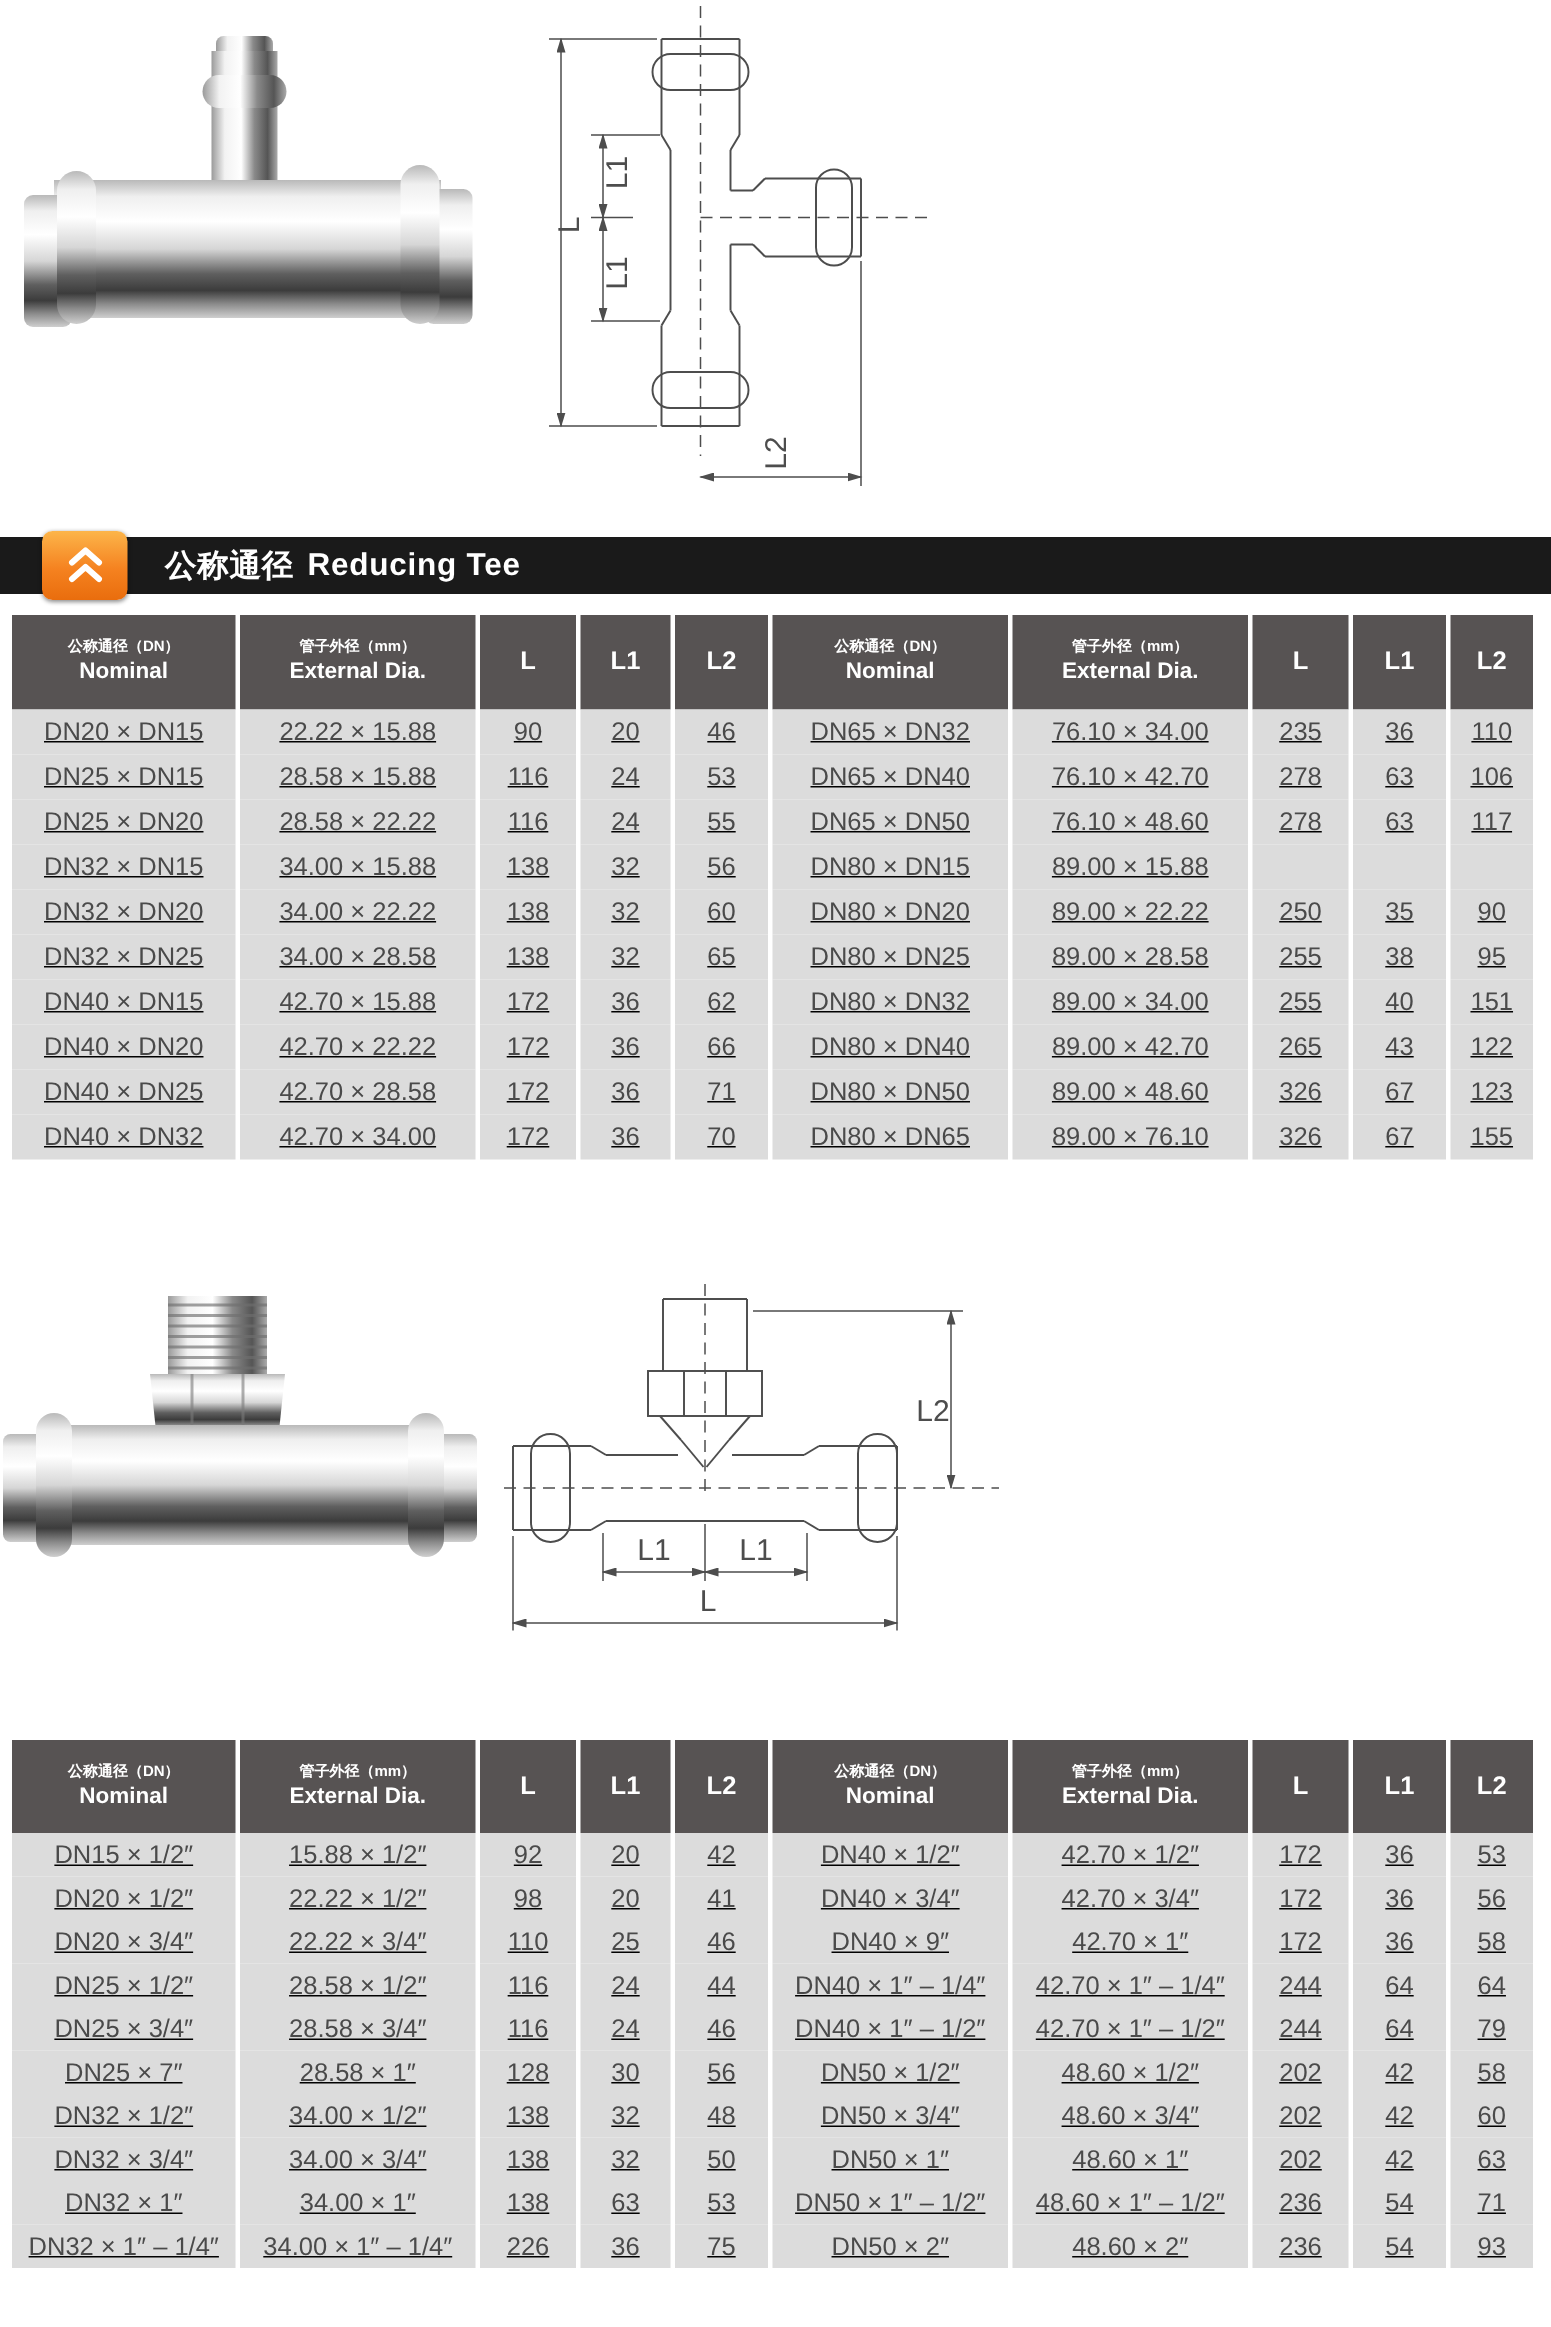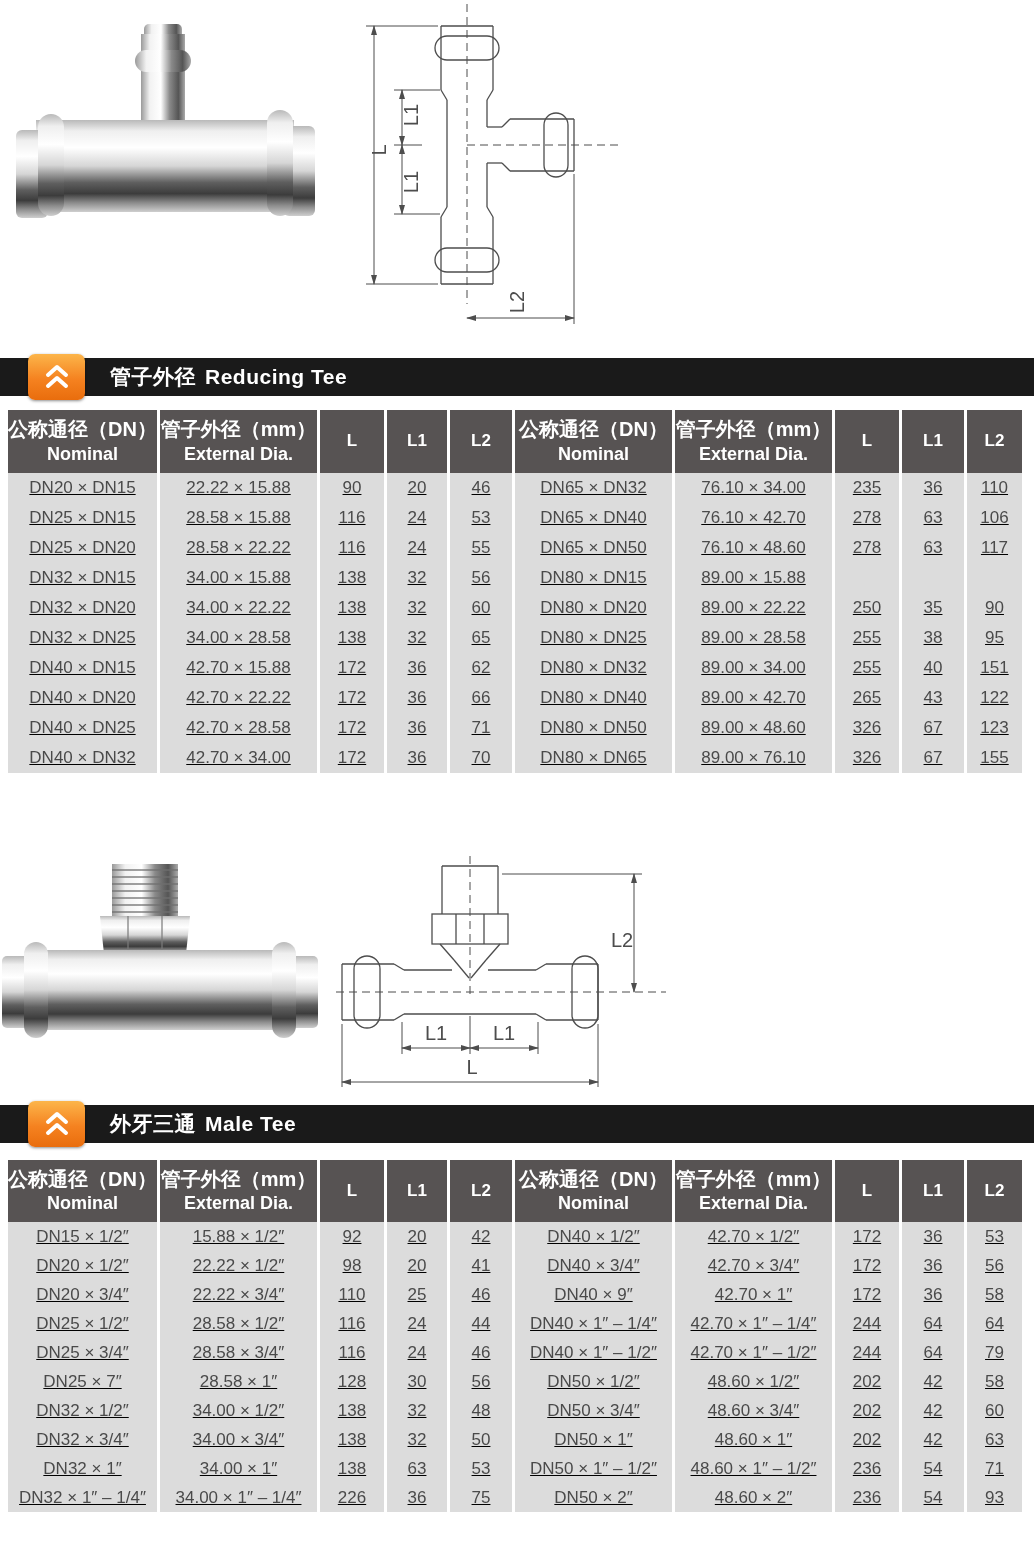--- a/index.html
+++ b/index.html
@@ -19,22 +19,22 @@
              color:#ffffff;font-size:21px;font-weight:bold;letter-spacing:.5px;}
 
   
   .dtable{position:absolute;left:8px;width:1017px;}
   .thead,.trow{display:grid;column-gap:3px;
       grid-template-columns:149px 157px 64px 60px 62px 157px 157px 64px 62px 55px;}
   .thead{height:63px;}
   .t2 .thead{height:62px;}
   .th{background:#575353;color:#fff;display:flex;flex-direction:column;align-items:center;
       justify-content:center;text-align:center;font-weight:bold;line-height:1.32;}
-  .th .zh{font-size:20px;}
-  .th .en{font-size:18px;}
+  .th .zh{font-size:10px;}
+  .th .en{font-size:15px;}
   .th.dim{font-size:17px;}
   .trow{margin-top:0;text-decoration:underline;}
   .td{background:#dcdcdc;display:flex;align-items:center;justify-content:center;
       font-size:17px;color:#4a4a4a;height:30px;white-space:nowrap;}
   .t2 .td{height:29px;}
 
   
   .ol{fill:none;stroke:#4d4d4d;stroke-width:1.3px;}
   .dimln{fill:none;stroke:#4d4d4d;stroke-width:1px;}
   .cl{fill:none;stroke:#4d4d4d;stroke-width:1px;stroke-dasharray:8 5;}
@@ -130,21 +130,21 @@
   </svg>
 
   <div class="bar" style="top:358px">
     <div class="badge">
       <svg width="32" height="30" viewBox="0 0 32 30">
         <polyline points="7,13 16,5 25,13"></polyline>
           <polyline points="7,24 16,16 25,24"></polyline>
       </svg>
     </div>
     <div class="bar-title">
-      <span>管子外径</span>
+      <span>公称通径</span>
       <span>Reducing Tee</span>
     </div>
   </div>
 
   <div class="dtable t1" style="top:410px">
     <div class="thead">
       <div class="th">
         <span class="zh">公称通径（DN）</span>
           <span class="en">Nominal</span>
         </div>
@@ -382,32 +382,20 @@
     <line class="dimln" x1="138" y1="196" x2="206" y2="196" marker-start="url(#ar2)" marker-end="url(#ar2)"></line>
     <text class="dimtxt" x="104" y="188" text-anchor="middle">L1</text>
     <text class="dimtxt" x="172" y="188" text-anchor="middle">L1</text>
 
     <line class="dimln" x1="10" y1="172" x2="10" y2="235"></line>
     <line class="dimln" x1="266" y1="172" x2="266" y2="235"></line>
     <line class="dimln" x1="10" y1="230" x2="266" y2="230" marker-start="url(#ar2)" marker-end="url(#ar2)"></line>
     <text class="dimtxt" x="140" y="222" text-anchor="middle">L</text>
   </svg>
 
-  <div class="bar" style="top:1105px">
-    <div class="badge">
-      <svg width="32" height="30" viewBox="0 0 32 30">
-        <polyline points="7,13 16,5 25,13"></polyline>
-          <polyline points="7,24 16,16 25,24"></polyline>
-      </svg>
-    </div>
-    <div class="bar-title">
-      <span>外牙三通</span>
-      <span>Male Tee</span>
-    </div>
-  </div>
 
   <div class="dtable t2" style="top:1160px">
     <div class="thead">
       <div class="th">
         <span class="zh">公称通径（DN）</span>
           <span class="en">Nominal</span>
         </div>
       <div class="th">
         <span class="zh">管子外径（mm）</span>
           <span class="en">External Dia.</span>

